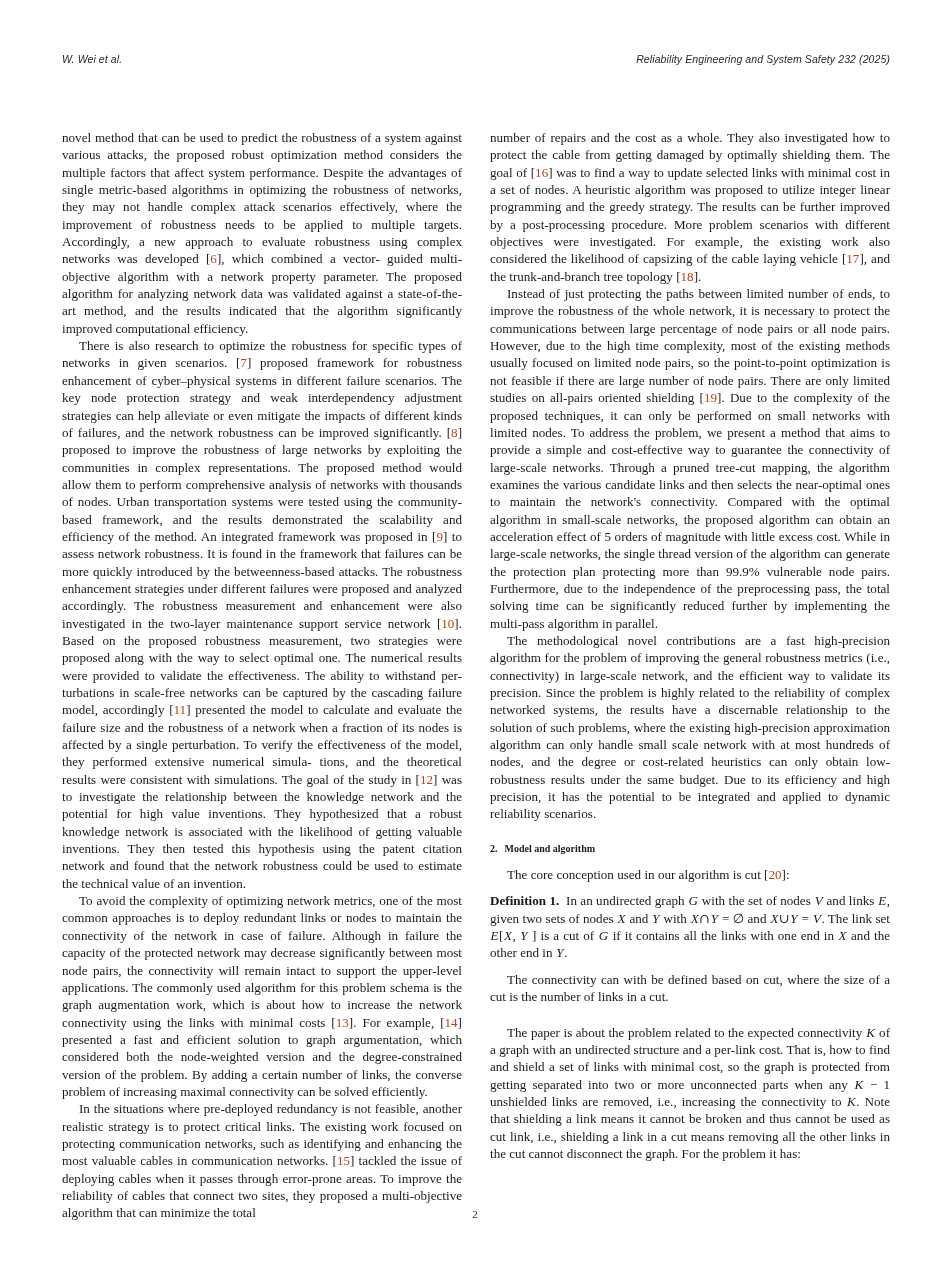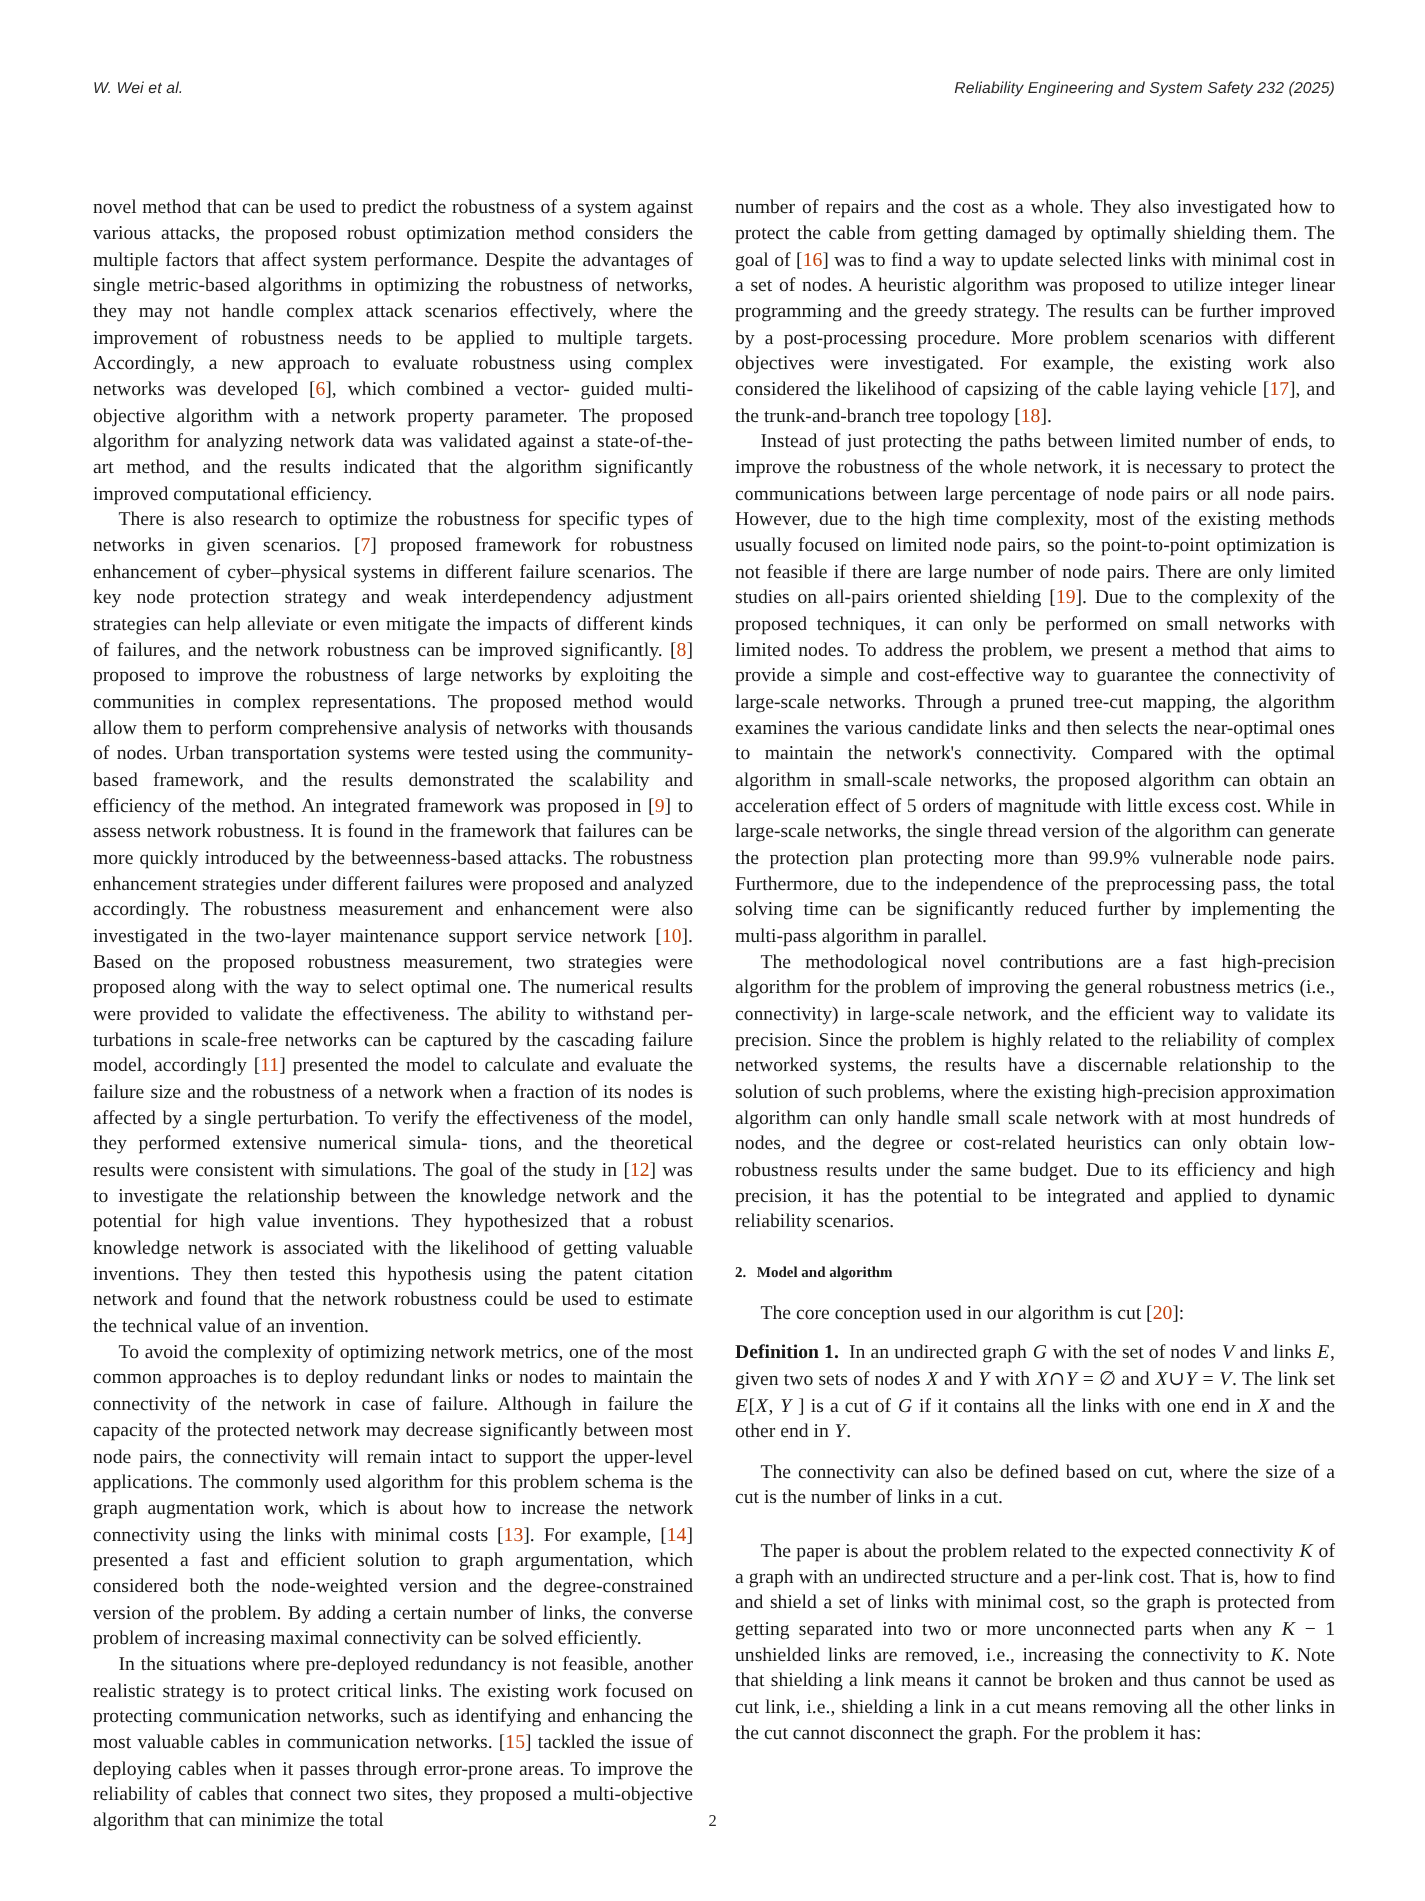--- a/index.html
+++ b/index.html
@@ -150,21 +150,21 @@
       <div class="sp-small"></div>
 
       <p><span>The core conception used in our algorithm is cut [</span><span class="cite">20</span><span>]:</span></p>
 
       <div class="sp-para"></div>
 
       <p class="noindent"><span class="defn-label">Definition 1.</span>&nbsp;&nbsp;<span>In an undirected graph </span><span class="mi">G</span><span> with the set of nodes </span><span class="mi">V</span><span> and links </span><span class="mi">E</span><span>, given two sets of nodes </span><span class="mi">X</span><span> and </span><span class="mi">Y</span><span> with </span><span class="mi">X</span><span class="msym">∩</span><span class="mi">Y</span><span> = </span><span class="msym">∅</span><span> and </span><span class="mi">X</span><span class="msym">∪</span><span class="mi">Y</span><span> = </span><span class="mi">V</span><span>. The link set </span><span class="mi">E</span><span>[</span><span class="mi">X</span><span>, </span><span class="mi">Y</span><span> ] is a cut of </span><span class="mi">G</span><span> if it contains all the links with one end in </span><span class="mi">X</span><span> and the other end in </span><span class="mi">Y</span><span>.</span></p>
 
       <div class="sp-para"></div>
 
-      <p>The connectivity can also be defined based on cut, where the size of a cut is the number of links in a cut.</p>
+      <p>The connectivity can with be defined based on cut, where the size of a cut is the number of links in a cut.</p>
 
       <div class="sp-para"></div>
 
 
       <div class="sp-para"></div>
 
       <p><span>The paper is about the problem related to the expected connectivity </span><span class="mi">K</span><span> of a graph with an undirected structure and a per-link cost. That is, how to find and shield a set of links with minimal cost, so the graph is protected from getting separated into two or more unconnected parts when any </span><span class="mi">K</span><span> − 1 unshielded links are removed, i.e., increasing the connectivity to </span><span class="mi">K</span><span>. Note that shielding a link means it cannot be broken and thus cannot be used as cut link, i.e., shielding a link in a cut means removing all the other links in the cut cannot disconnect the graph. For the problem it has:</span></p>
 
     </div>
   </div>

